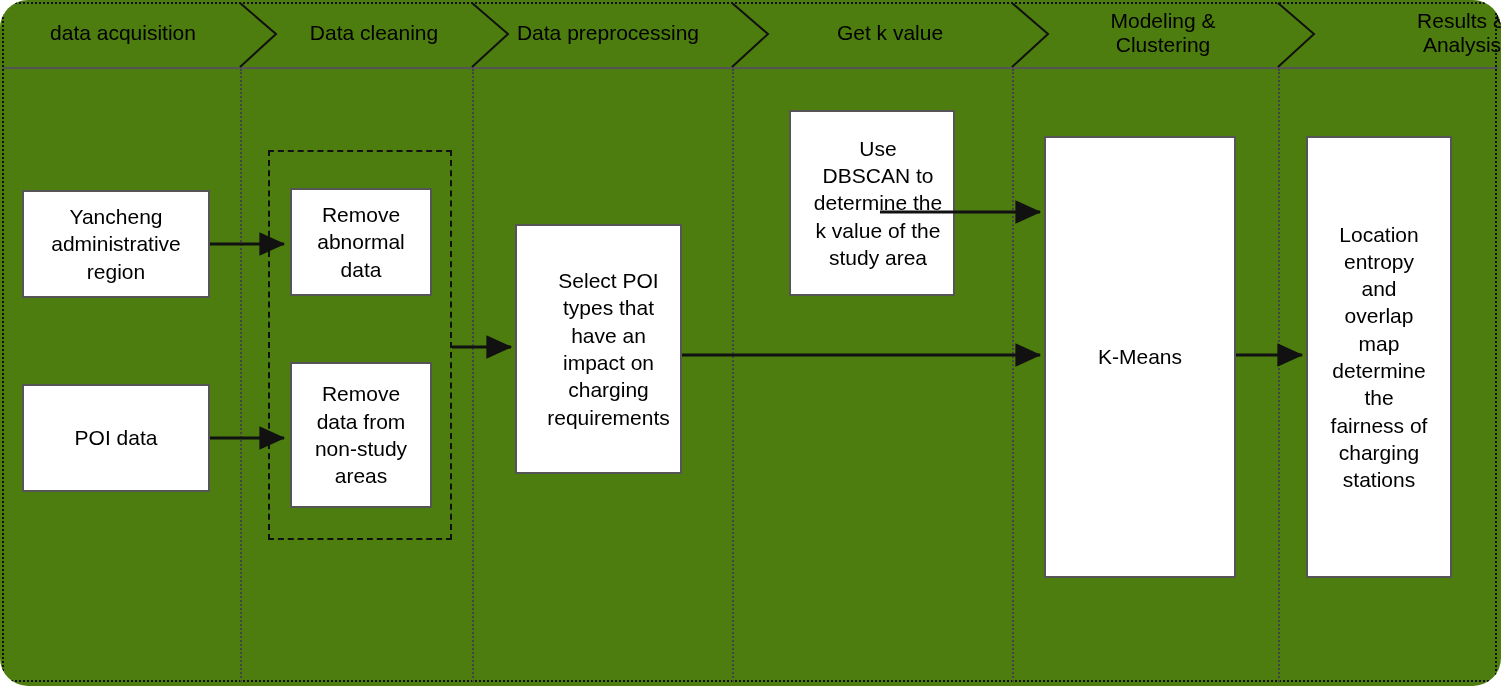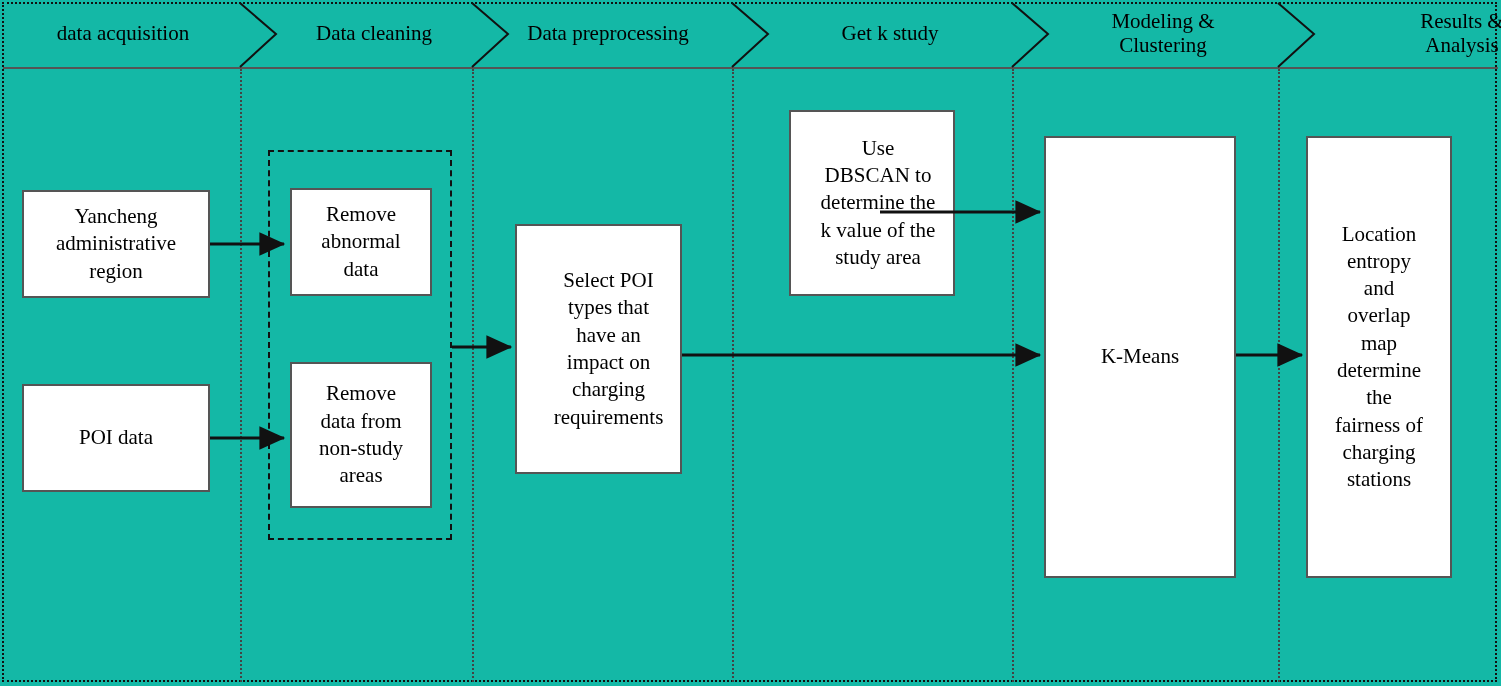--- a/index.html
+++ b/index.html
@@ -4,24 +4,25 @@
 <style>
   html, body {
     margin: 0;
     padding: 0;
     background: #ffffff;
   }
   #canvas {
     position: relative;
     width: 1501px;
     height: 686px;
-    background: #14b8a6;
-    font-family: Liberation Serif, serif;
+    background: #4d7c0f;
+    font-family: Liberation Sans, sans-serif;
     color: #000000;
     overflow: hidden;
+    border-radius: 28px;
   }
   
   .outer-frame {
     position: absolute;
     left: 2px;
     top: 2px;
     width: 1495px;
     height: 680px;
     border: 2px dotted #111111;
     box-sizing: border-box;
@@ -107,21 +108,21 @@
   <div class="header-cell" style="left:6px; width:234px;">
     <span>data acquisition</span>
   </div>
   <div class="header-cell" style="left:276px; width:196px;text-align:right;">
     <span>Data cleaning</span>
   </div>
   <div class="header-cell" style="left:496px; width:224px;">
     <span>Data preprocessing</span>
   </div>
   <div class="header-cell" style="left:768px; width:244px;">
-    <span>Get k study</span>
+    <span>Get k value</span>
   </div>
   <div class="header-cell" style="left:1048px; width:230px; white-space:pre-line;">
     <span>Modeling &amp;
 Clustering</span>
   </div>
   <div class="header-cell" style="left:1372px; width:180px; white-space:pre-line;">
     <span>Results &amp;
 Analysis</span>
   </div>
 

